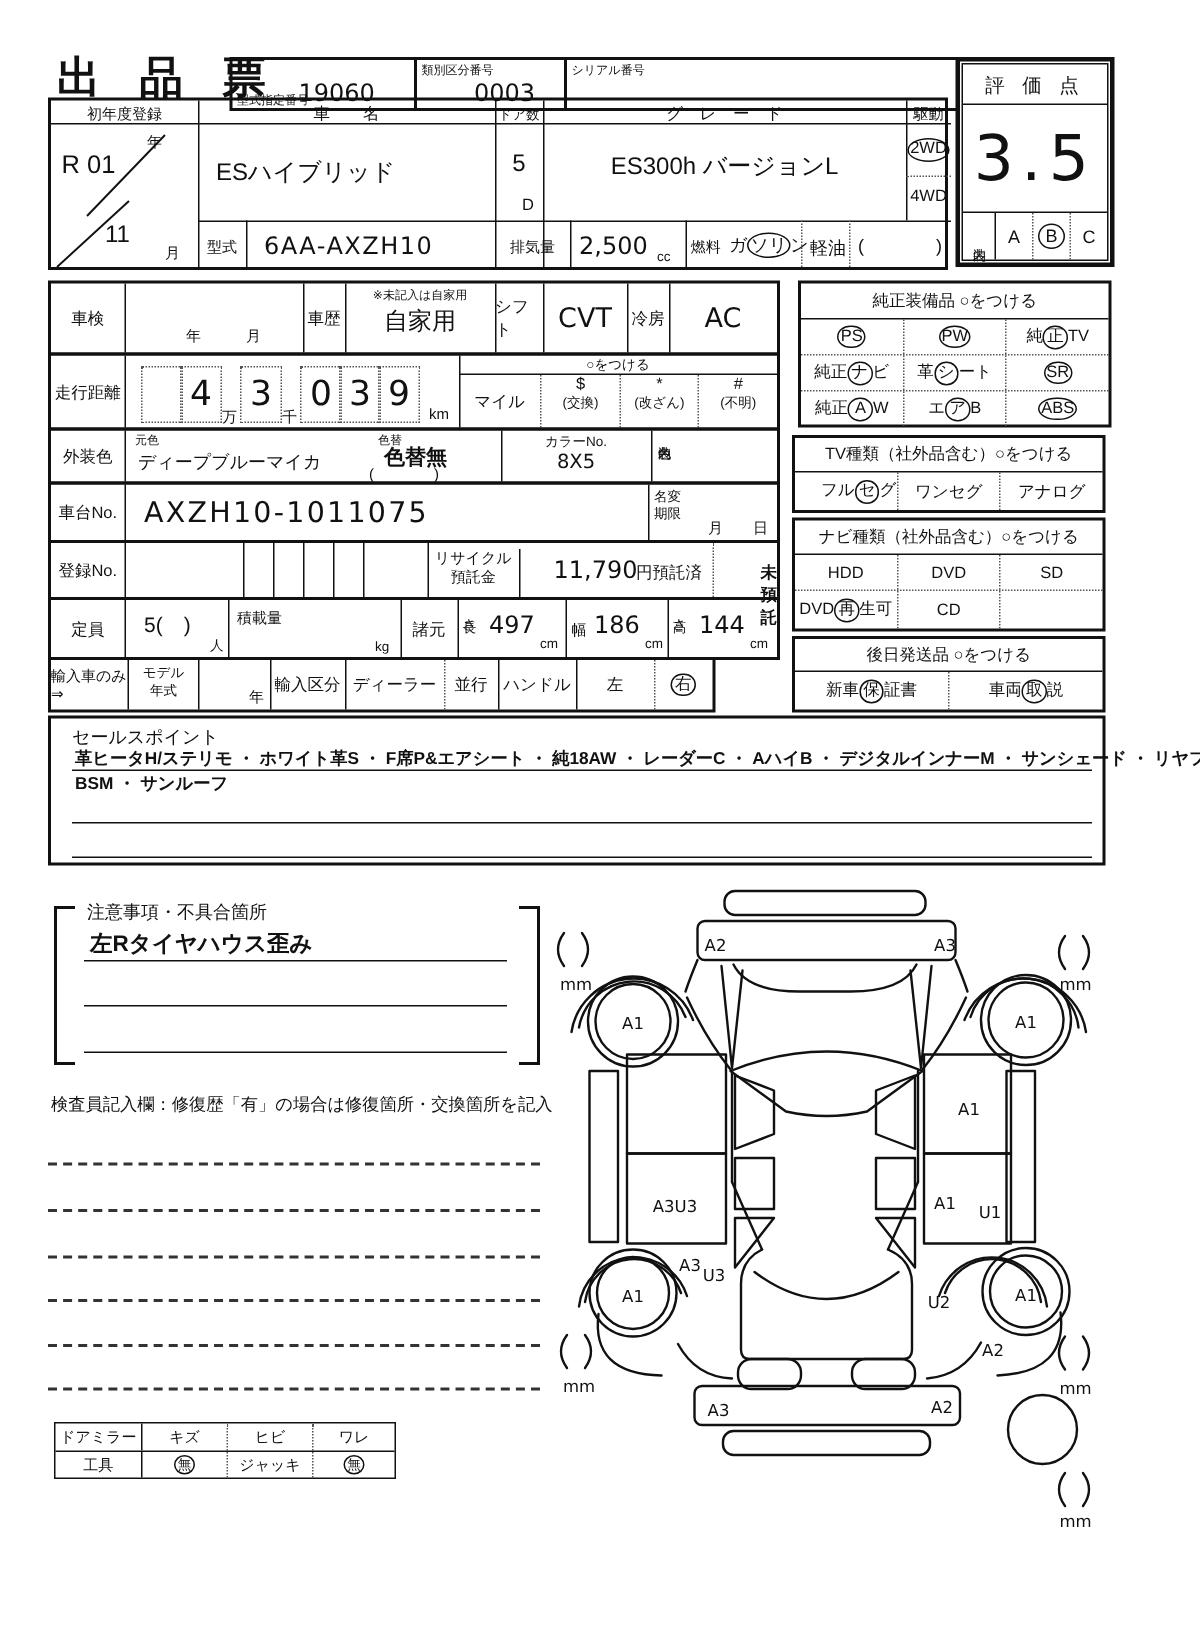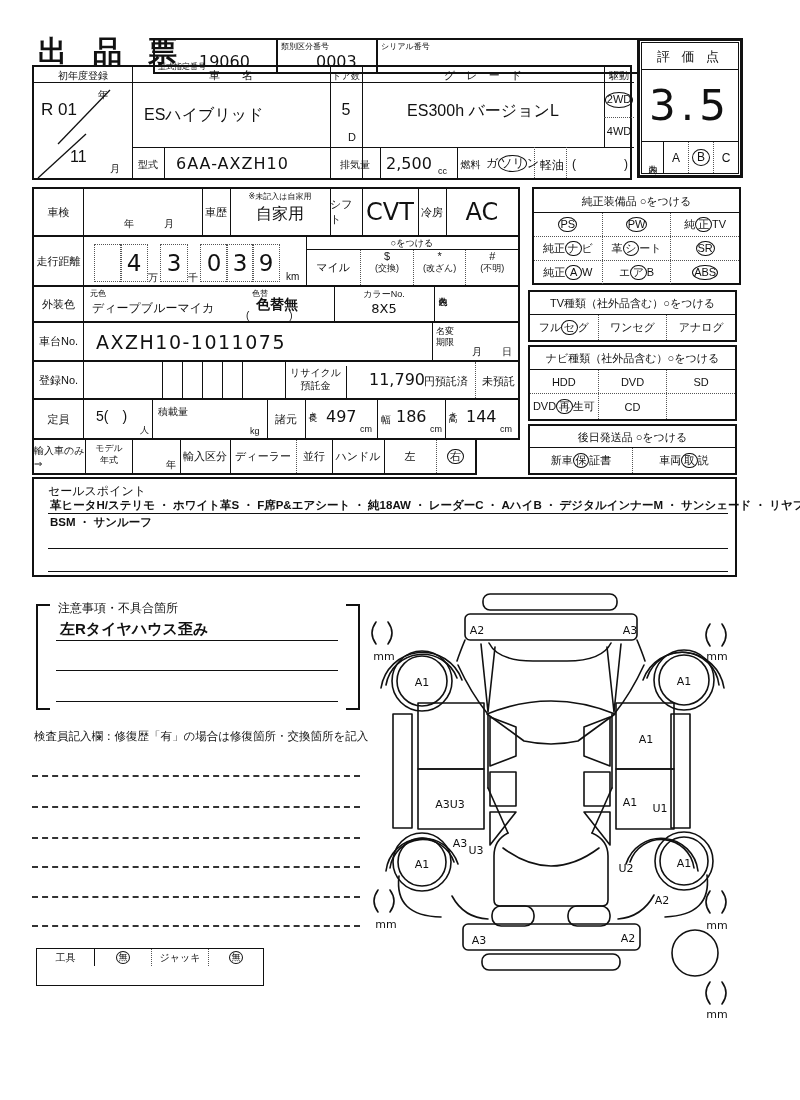--- a/index.html
+++ b/index.html
@@ -4,21 +4,21 @@
 <style>
   html,body{margin:0;padding:0;background:#fff;}
   body{font-family:"Liberation Sans","DejaVu Sans",sans-serif;color:#111;}
   #sheet{position:relative;width:800px;height:1100px;background:#fff;overflow:hidden;}
   .abs{position:absolute;box-sizing:border-box;}
   .bx{border:2px solid #111;}
   .bx3{border:3px solid #111;}
   .c{text-align:center;}
   .vc{display:flex;align-items:center;justify-content:center;}
   .s8{font-size:8px;} .s9{font-size:9px;} .s10{font-size:10px;} .s11{font-size:11px;}
-  .s12{font-size:12px;} .s13{font-size:13px;} .s14{font-size:14px;} .s16{font-size:16px;} .s18{font-size:24px;}
+  .s12{font-size:12px;} .s13{font-size:13px;} .s14{font-size:14px;} .s16{font-size:16px;} .s18{font-size:18px;}
   .solR{border-right:1.5px solid #111;}
   .dotR{border-right:1.5px dotted #555;}
   .solB{border-bottom:1.5px solid #111;}
   .dotB{border-bottom:1.5px dotted #555;}
   .vt{writing-mode:vertical-rl;text-orientation:upright;letter-spacing:0px;line-height:1;}
   .circ{display:inline-block;border:1.6px solid #111;border-radius:50%;min-width:1.15em;padding:0 1px;text-align:center;line-height:1.25;}
   .circ:empty{display:none;}
   .digit{position:absolute;top:7px;width:26px;height:36px;border:1.6px dotted #555;font-size:23px;text-align:center;line-height:36px;font-family:"DejaVu Sans",sans-serif;}
   .dash{position:absolute;left:32px;width:328px;border-top:2px dashed #333;}
   .uline{position:absolute;border-bottom:1.5px solid #111;}
@@ -198,21 +198,21 @@
     <div class="abs" style="left:188px;top:0;bottom:0;border-left:1.3px solid #111;"></div>
     <div class="abs" style="left:208px;top:0;bottom:0;border-left:1.3px solid #111;"></div>
     <div class="abs" style="left:251px;top:0;bottom:0;border-left:1.5px solid #111;"></div>
     <div class="abs c s10" style="left:251px;top:4px;width:62px;line-height:1.3;border-right:1.5px solid #111;height:32px;">
       <div>リサイクル</div>
         <div>預託金</div>
     </div>
     <span class="abs" style="left:335px;top:8px;font-size:16px;font-family:'DejaVu Sans',sans-serif;">11,790</span>
     <span class="abs s11" style="left:390px;top:12px;">円預託済</span>
     <div class="abs" style="left:441px;top:0;bottom:0;border-left:1.5px dotted #555;"></div>
-    <span class="abs s11" style="left:448px;top:12px;">未預託</span>
+    <span class="abs s11" style="left:473px;top:12px;font-weight:bold;">未預託</span>
   </div>
 
   <div class="abs bx" style="left:32px;top:398px;width:488px;height:42px;">
     <div class="abs vc s11 solR" style="left:0;top:0;width:50px;height:38px;">定員</div>
     <span class="abs s14" style="left:62px;top:8px;">5(　)</span>
     <span class="abs s9" style="left:106px;top:24px;">人</span>
     <div class="abs" style="left:118px;top:0;bottom:0;border-left:1.5px solid #111;"></div>
     <span class="abs s10" style="left:124px;top:5px;">積載量</span>
     <span class="abs s9" style="left:216px;top:26px;">kg</span>
     <div class="abs" style="left:233px;top:0;bottom:0;border-left:1.5px solid #111;"></div>
@@ -290,21 +290,21 @@
         <div class="vc s11" style="flex:1;">
             <span><span></span><span class="circ">ABS</span><span></span></span>
           </div>
       </div>
     </div>
   </div>
 
   <div class="abs bx" style="left:528px;top:290px;width:209px;height:52px;">
     <div class="abs c s11 solB" style="left:0;top:0;right:0;height:23px;line-height:23px;">TV種類（社外品含む）○をつける</div>
     <div class="abs" style="left:0;top:23px;right:0;bottom:0;display:flex;">
-      <div class="vc dotR s11" style="flex:1;">
+      <div class="vc dotR s11" style="flex:1;justify-content:flex-end;">
           <span><span>フル</span><span class="circ">セ</span><span>グ</span></span>
         </div>
       <div class="vc dotR s11" style="flex:1;">
           <span><span>ワンセグ</span><span></span></span>
         </div>
       <div class="vc s11" style="flex:1;">
           <span><span>アナログ</span><span></span></span>
         </div>
     </div>
   </div>
@@ -366,20 +366,26 @@
   <span class="abs" style="left:34px;top:729px;font-size:11.5px;">検査員記入欄：修復歴「有」の場合は修復箇所・交換箇所を記入</span>
 
   <div class="dash" style="top:775px;"></div>
   <div class="dash" style="top:806px;"></div>
   <div class="dash" style="top:837px;"></div>
   <div class="dash" style="top:866px;"></div>
   <div class="dash" style="top:896px;"></div>
   <div class="dash" style="top:925px;"></div>
 
   <div class="abs" style="left:36px;top:948px;width:228px;height:38px;border:1.6px solid #111;">
+    <div style="display:flex;height:18px;border-bottom:1.4px solid #111;">
+      <div class="vc solR s10" style="width:57px;">ドアミラー</div>
+      <div class="vc dotR s10" style="width:56px;">キズ</div>
+      <div class="vc dotR s10" style="width:56px;">ヒビ</div>
+      <div class="vc s10" style="flex:1;">ワレ</div>
+    </div>
     <div style="display:flex;height:17px;">
       <div class="vc solR s10" style="width:57px;">工具</div>
       <div class="vc dotR" style="width:56px;">
           <span class="circ s9">無</span>
         </div>
       <div class="vc dotR s10" style="width:56px;">ジャッキ</div>
       <div class="vc" style="flex:1;">
           <span class="circ s9">無</span>
         </div>
     </div>

